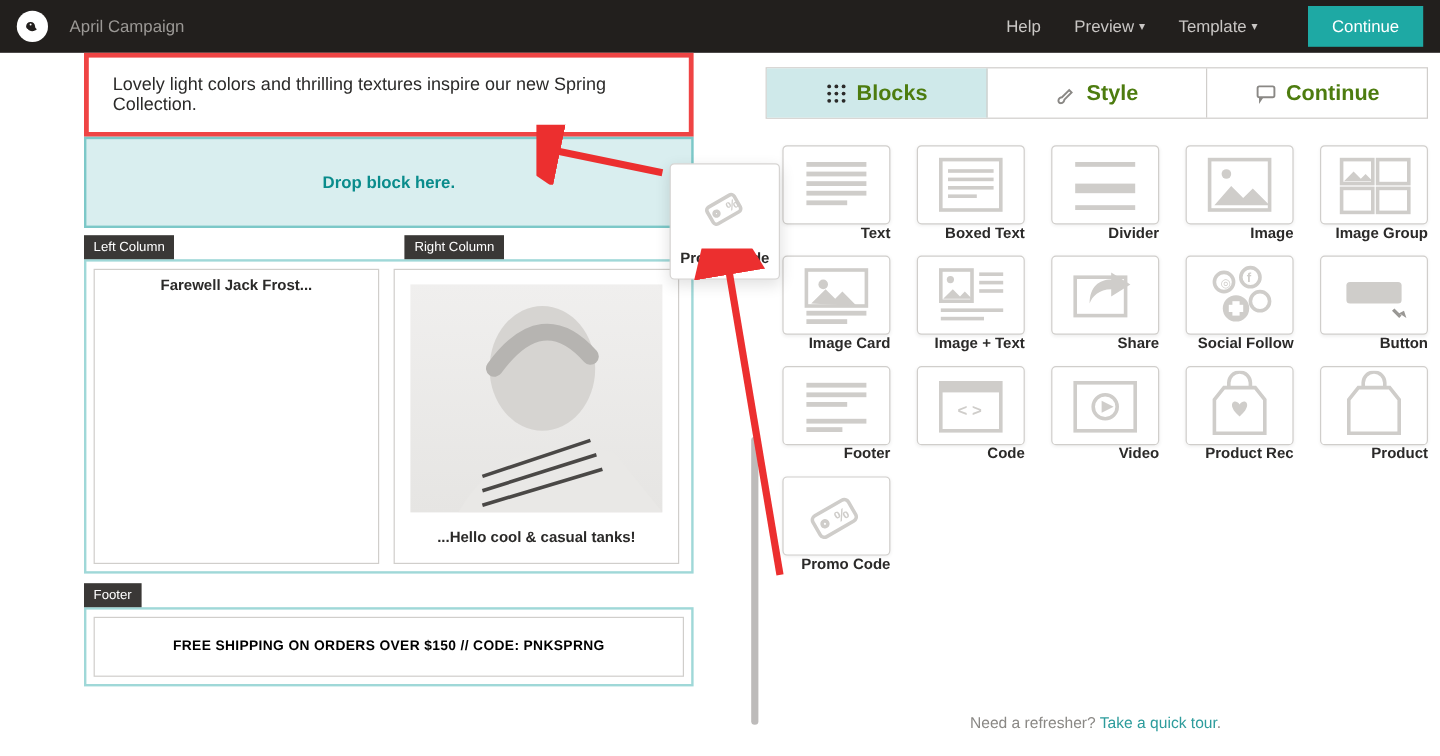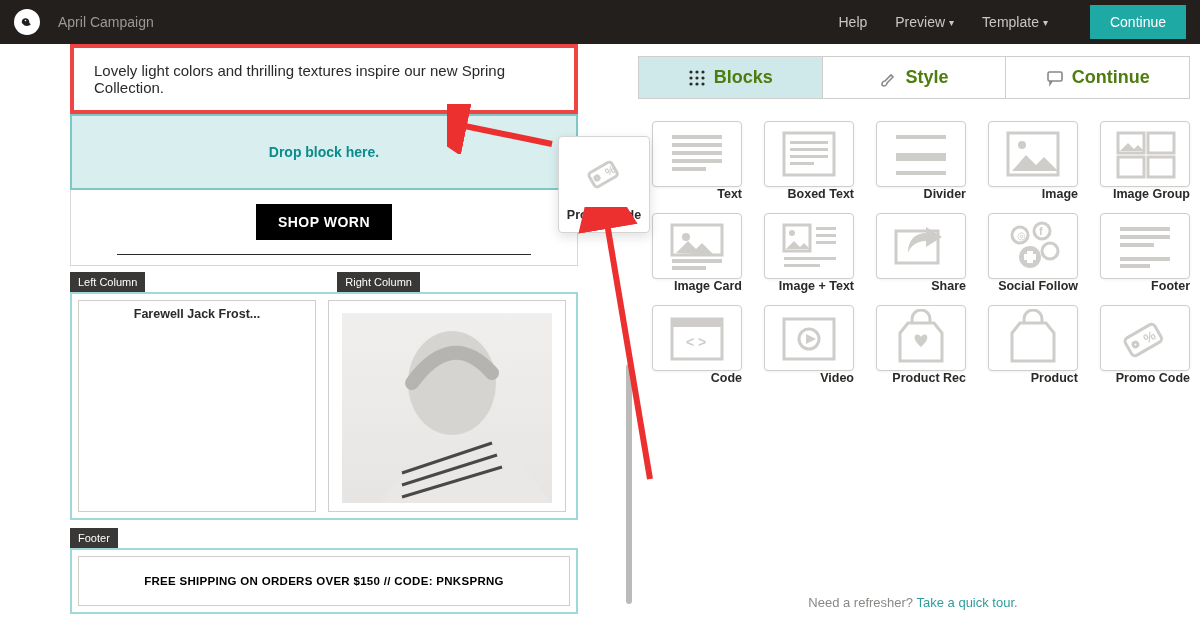--- a/index.html
+++ b/index.html
@@ -109,24 +109,20 @@
     <div class="canvas">
 
       <div class="intro-row">
         <span>Lovely light colors and thrilling textures inspire our new Spring Collection.</span>
       </div>
 
       <div class="drop-row">
         <span>Drop block here.</span>
       </div>
 
-      <div class="shop-row">
-        <button class="shop-btn">SHOP WORN</button>
-        <div class="rule"></div>
-      </div>
 
       <div class="section-divider"></div>
 
       <div class="col-labels">
         <div class="col-label">Left Column</div>
         <div class="col-label right-lab">Right Column</div>
       </div>
 
       <div class="two-cols">
         <div class="col-box">
@@ -138,20 +134,21 @@
               <ellipse cx="110" cy="70" rx="44" ry="52" fill="#d6d4d1"></ellipse>
               <path d="M70 70 q40 -55 80 -10" stroke="#b6b4b1" stroke-width="14" fill="none" stroke-linecap="round"></path>
               <path d="M40 190 q40 -70 130 -50 l40 50 z" fill="#e9e8e6"></path>
               <g stroke="#4a4846" stroke-width="3">
                 <line x1="60" y1="160" x2="150" y2="130"></line>
                 <line x1="60" y1="172" x2="155" y2="142"></line>
                 <line x1="60" y1="184" x2="160" y2="154"></line>
               </g>
             </svg>
           </div>
+          <div class="caption">...Hello cool &amp; casual tanks!</div>
         </div>
       </div>
 
       <div class="footer-label">Footer</div>
       <div class="footer-box">
         <div class="footer-inner">FREE SHIPPING ON ORDERS OVER $150 // CODE: PNKSPRNG</div>
       </div>
 
     </div>
   </div>
@@ -260,20 +257,28 @@
           <div class="block-tile">
             <svg width="66" height="58" viewBox="0 0 66 58">
               <use href="#ic-social-follow"></use>
             </svg>
           </div>
           <div class="block-label">Social Follow</div>
         </div>
         <div class="block-card">
           <div class="block-tile">
             <svg width="66" height="58" viewBox="0 0 66 58">
+              <use href="#ic-button"></use>
+            </svg>
+          </div>
+          <div class="block-label">Button</div>
+        </div>
+        <div class="block-card">
+          <div class="block-tile">
+            <svg width="66" height="58" viewBox="0 0 66 58">
               <use href="#ic-footer"></use>
             </svg>
           </div>
           <div class="block-label">Footer</div>
         </div>
         <div class="block-card">
           <div class="block-tile">
             <svg width="66" height="58" viewBox="0 0 66 58">
               <use href="#ic-code"></use>
             </svg>

